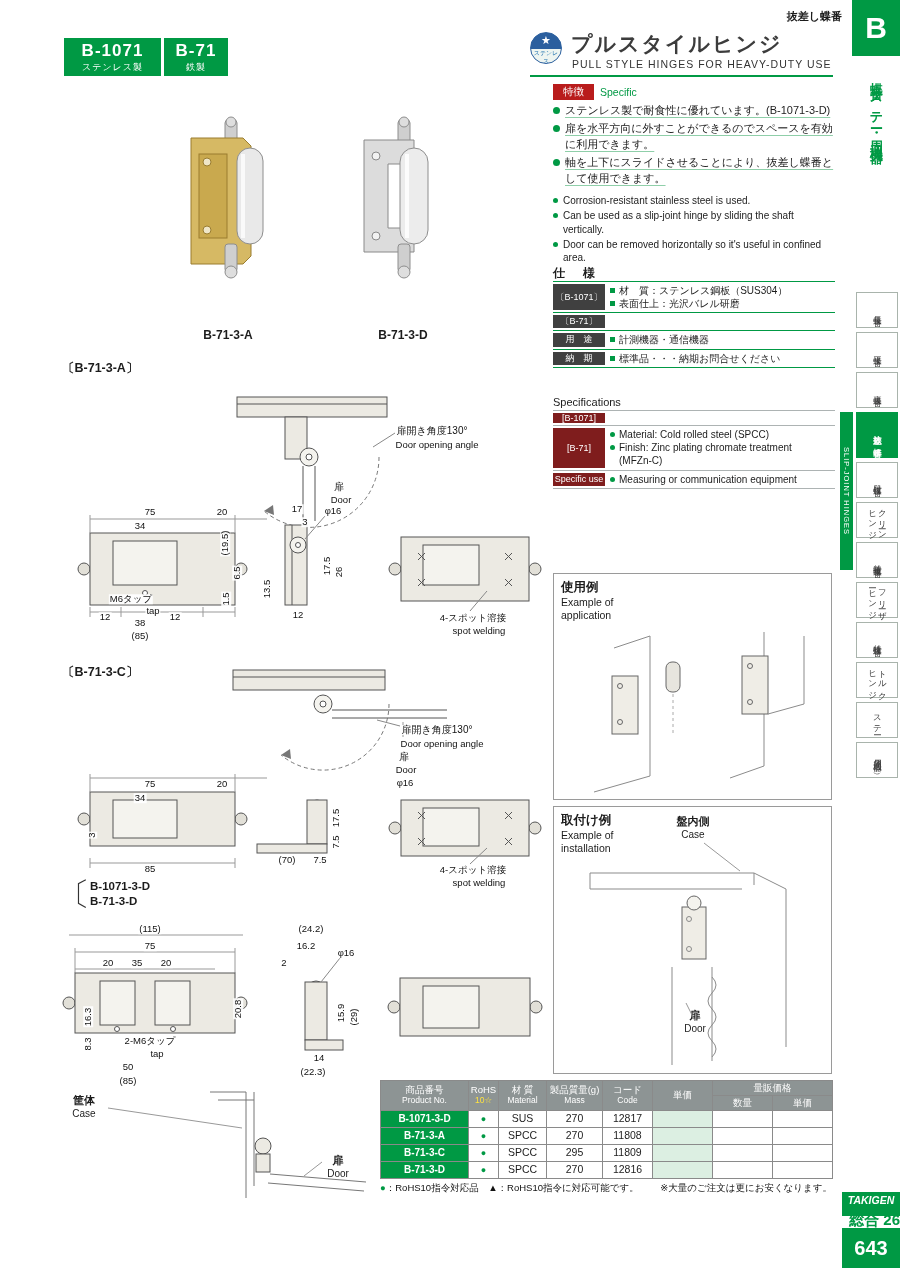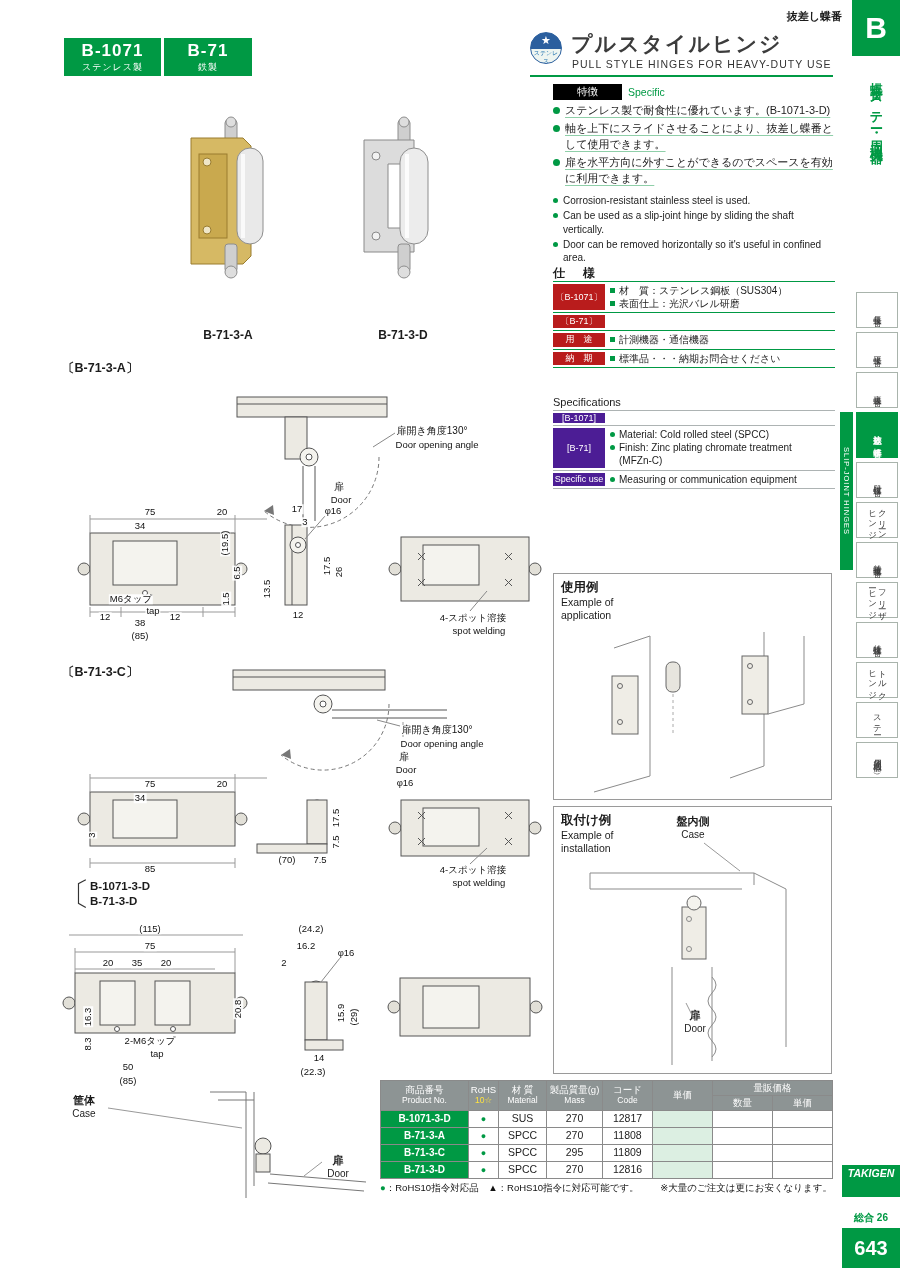--- a/index.html
+++ b/index.html
@@ -9,38 +9,38 @@
 .code-box{position:absolute;background:#009944;color:#fff;text-align:center;padding:3px 0 2px}
 .code-box .code{font-size:17px;font-weight:bold;line-height:1.15;letter-spacing:1px}
 .code-box .mat{font-size:9px;letter-spacing:1px}
 .page-title{position:absolute;font-size:21px;font-weight:bold;letter-spacing:2px;color:#3c3c3c}
 .page-sub{position:absolute;font-size:10.5px;letter-spacing:1px;color:#333}
 .rule{position:absolute;background:#009944}
 .badge{position:absolute;width:32px;height:32px;border-radius:50%;border:1px solid #2b5f9e;overflow:hidden;text-align:center;background:linear-gradient(180deg,#2b5f9e 0 55%,#eef5f1 55% 100%)}
 .badge .star{display:block;color:#fff;font-size:11px;line-height:15px}
 .badge .btxt{display:block;color:#1c6fae;font-size:7px;line-height:9px;transform:scale(.85)}
 .feat-head{position:absolute;display:flex;align-items:center;gap:6px}
-.feat-head .fh-jp{background:#000000;color:#fff;font-size:10.5px;padding:1px 24px}
+.feat-head .fh-jp{background:#b91c1c;color:#fff;font-size:10.5px;padding:1px 10px}
 .feat-head .fh-en{color:#009944;font-size:10.5px}
 ul.feat{position:absolute;list-style:none}
 .feat li{display:flex;margin-bottom:2px}
 .feat i.dot{flex:0 0 7px;height:7px;border-radius:50%;background:#009944;margin:4px 5px 0 0}
 .feat.jp li{font-size:11px;line-height:1.45}
 .feat.jp li span{text-decoration:underline;text-decoration-color:#8fcfa9;text-underline-offset:3px}
 .feat.en li{font-size:10px;line-height:1.33;color:#222}
 .feat.en i.dot{flex:0 0 5px;height:5px;margin:4px 5px 0 0}
 .sec-head{position:absolute;font-size:12px;font-weight:bold;letter-spacing:3px}
 .sec-head.en{letter-spacing:0;font-weight:normal;font-size:11px}
 .spec{position:absolute;width:282px}
 .spec .row{display:flex;align-items:stretch;border-top:1px solid #009944;padding:2px 0}
 .spec .row.last{border-bottom:1px solid #009944}
 .spec.en .row{border-color:#adb3b3}
 .spec.en .row.last{border-bottom:1px solid #adb3b3}
-.spec .lbl{flex:0 0 52px;margin-right:5px;display:flex;align-items:center;justify-content:center;background:#b91c1c;color:#fff;font-size:9px}
-.spec.en .lbl{background:#4c1d95}
+.spec .lbl{flex:0 0 52px;margin-right:5px;display:flex;align-items:center;justify-content:center;background:#404040;color:#fff;font-size:9px}
+.spec.en .lbl{background:#7f1d1d}
 .spec .lines{flex:1}
 .spec .ln{display:flex;font-size:10px;line-height:1.32}
 .spec i.sq{flex:0 0 5px;height:5px;background:#009944;margin:4px 4px 0 0}
 .spec i.sq.rd{border-radius:50%}
 .spec .ln.cont{padding-left:9px}
 .photo{position:absolute}
 .caption{position:absolute;font-size:12px;font-weight:bold;text-align:center}
 .sec-label{position:absolute;font-size:12.5px;font-weight:bold}
 .draw{position:absolute}
 .draw svg{position:absolute;left:0;top:0}
@@ -77,21 +77,21 @@
 </head>
 <body>
 
 <div class="abs" style="left:700px;top:9px;width:142px;text-align:right;font-size:11px;font-weight:bold">抜差し蝶番</div>
 <div class="abs" style="left:852px;top:0;width:48px;height:56px;background:#009944;color:#fff;display:flex;align-items:center;justify-content:center;font-size:30px;font-weight:bold">B</div>
 
 <div class="code-box" style="left:64px;top:38px;width:97px">
   <div class="code">B-1071</div>
   <div class="mat">ステンレス製</div>
 </div>
-<div class="code-box" style="left:164px;top:38px;width:88px">
+<div class="code-box" style="left:164px;top:38px;width:64px">
   <div class="code">B-71</div>
   <div class="mat">鉄製</div>
 </div>
 
 <div class="badge" style="left:530px;top:32px">
   <span class="star">★</span>
   <span class="btxt">ステンレス</span>
 </div>
 <h1 class="page-title" style="left:571px;top:30px">プルスタイルヒンジ</h1>
 <div class="page-sub" style="left:572px;top:58px">PULL STYLE HINGES FOR HEAVY-DUTY USE</div>
@@ -116,25 +116,25 @@
   <span class="fh-jp">特徴</span>
   <span class="fh-en">Specific</span>
 </div>
 <ul class="feat jp" style="left:553px;top:103px;width:282px">
   <li>
       <i class="dot"></i>
       <span>ステンレス製で耐食性に優れています。(B-1071-3-D)</span>
     </li>
   <li>
       <i class="dot"></i>
-      <span>軸を上下にスライドさせることにより、抜差し蝶番として使用できます。</span>
+      <span>扉を水平方向に外すことができるのでスペースを有効に利用できます。</span>
     </li>
   <li>
       <i class="dot"></i>
-      <span>扉を水平方向に外すことができるのでスペースを有効に利用できます。</span>
+      <span>軸を上下にスライドさせることにより、抜差し蝶番として使用できます。</span>
     </li>
 </ul>
 <ul class="feat en" style="left:553px;top:194px;width:282px">
   <li>
       <i class="dot"></i>
       <span>Corrosion-resistant stainless steel is used.</span>
     </li>
   <li>
       <i class="dot"></i>
       <span>Can be used as a slip-joint hinge by sliding the shaft vertically.</span>
@@ -605,15 +605,15 @@
       <td></td>
     </tr>
   </tbody>
 </table>
 
 <div class="note" style="left:380px;top:1182px">
   <span class="gdot">●</span><span>：RoHS10指令対応品　</span><span>▲</span><span>：RoHS10指令に対応可能です。</span>
 </div>
 <div class="note" style="left:600px;top:1182px;width:232px;text-align:right">※大量のご注文は更にお安くなります。</div>
 
-<div class="brand-box" style="top:1165px;height:32px;font-size:10.5px;font-weight:bold;font-style:italic;line-height:16px">TAKIGEN</div>
-<div class="abs" style="left:842px;top:1211px;width:58px;text-align:center;color:#009944;font-weight:bold;font-size:10px">総合 26</div>
+<div class="brand-box" style="top:1192px;height:24px;font-size:10.5px;font-weight:bold;font-style:italic;line-height:16px">TAKIGEN</div>
+<div class="abs" style="left:842px;top:1211px;width:58px;text-align:right;color:#009944;font-weight:bold;font-size:15px">総合 26</div>
 <div class="brand-box" style="top:1228px;height:40px;font-size:20px;font-weight:bold;line-height:40px">643</div>
 
 </body></html>

